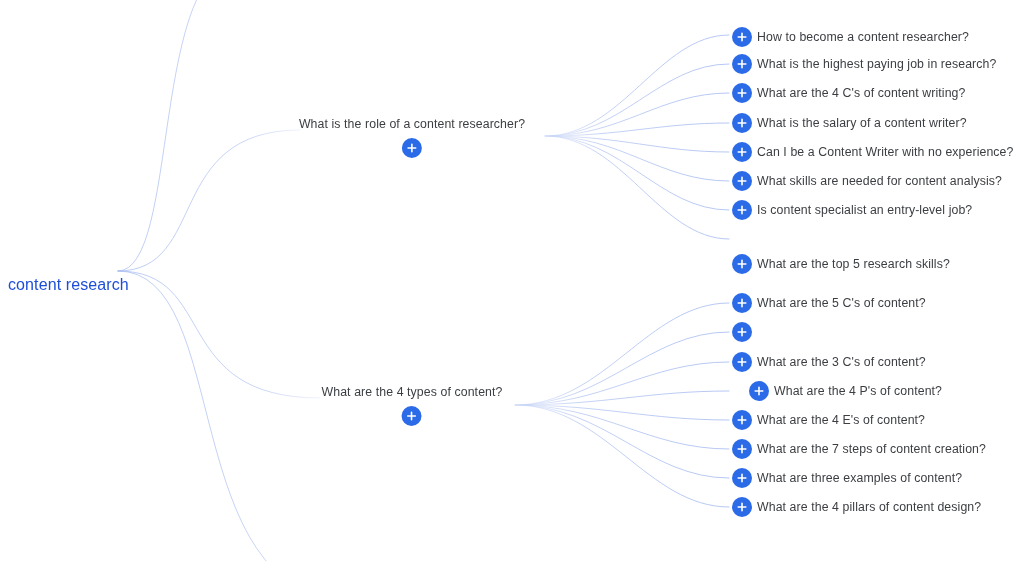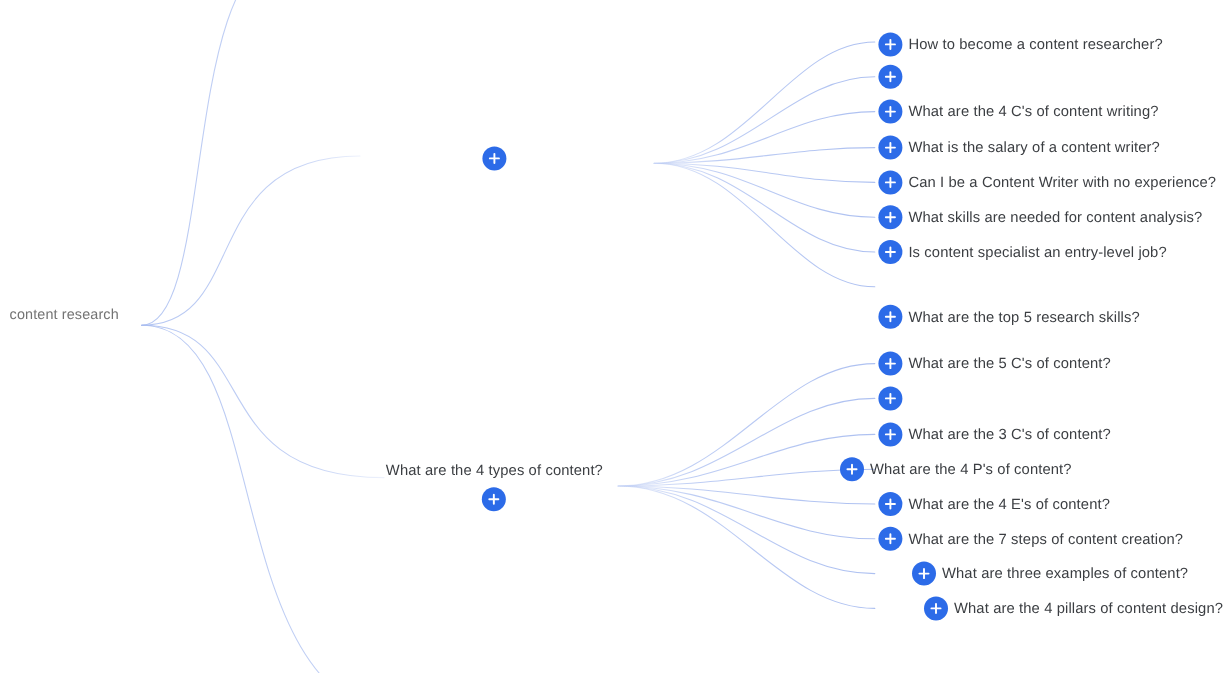--- a/index.html
+++ b/index.html
@@ -30,24 +30,24 @@
   .edge {
     fill: none;
     stroke-width: 0.9;
     stroke-linecap: round;
   }
 
   
   .root-node {
     position: absolute;
     left: 8px;
-    top: 254px;
-    font-size: 12px;
+    top: 277px;
+    font-size: 16px;
     line-height: 16px;
-    color: #737373;
+    color: #1d4ed8;
     letter-spacing: 0.1px;
     white-space: nowrap;
   }
 
   
   .branch-node {
     position: absolute;
     display: flex;
     flex-direction: column;
     align-items: center;
@@ -140,40 +140,42 @@
         <path class="edge" d="M 515 405 C 604.88 405, 647.6800000000001 478, 729 478" stroke="url(#fadeRight)"></path>
         <path class="edge" d="M 515 405 C 604.88 405, 647.6800000000001 507, 729 507" stroke="url(#fadeRight)"></path>
         <path class="edge" d="M 472 405 L 515 405" stroke="url(#fadeRight)"></path>
       </g>
   </svg>
 
   <div class="root-node">content research</div>
 
   <div id="nodes">
       <div class="branch-node" style="left: 412px; top: 116px;">
+        <div class="branch-label">What is the role of a content researcher?</div>
         <button class="plus-btn branch-plus" style="background: rgb(44, 107, 232);">
           <svg width="10" height="10" viewBox="0 0 10 10">
             <path d="M5 1.2 V8.8 M1.2 5 H8.8" stroke="#ffffff" stroke-width="1.6" stroke-linecap="round"></path>
           </svg>
         </button>
       </div>
       <div class="leaf-item" style="left: 732px; top: 27px;">
         <button class="plus-btn" style="background: rgb(44, 107, 232);">
           <svg width="10" height="10" viewBox="0 0 10 10">
             <path d="M5 1.2 V8.8 M1.2 5 H8.8" stroke="#ffffff" stroke-width="1.6" stroke-linecap="round"></path>
           </svg>
         </button>
         <span class="leaf-label">How to become a content researcher?</span>
       </div>
       <div class="leaf-item" style="left: 732px; top: 54px;">
         <button class="plus-btn" style="background: rgb(44, 107, 232);">
           <svg width="10" height="10" viewBox="0 0 10 10">
             <path d="M5 1.2 V8.8 M1.2 5 H8.8" stroke="#ffffff" stroke-width="1.6" stroke-linecap="round"></path>
           </svg>
         </button>
+        <span class="leaf-label">What is the highest paying job in research?</span>
       </div>
       <div class="leaf-item" style="left: 732px; top: 83px; text-align: center;">
         <button class="plus-btn" style="background: rgb(44, 107, 232);">
           <svg width="10" height="10" viewBox="0 0 10 10">
             <path d="M5 1.2 V8.8 M1.2 5 H8.8" stroke="#ffffff" stroke-width="1.6" stroke-linecap="round"></path>
           </svg>
         </button>
         <span class="leaf-label">What are the 4 C's of content writing?</span>
       </div>
       <div class="leaf-item" style="left: 732px; top: 113px;">
@@ -240,21 +242,21 @@
         </button>
       </div>
       <div class="leaf-item" style="left: 732px; top: 352px;">
         <button class="plus-btn" style="background: rgb(44, 107, 232);">
           <svg width="10" height="10" viewBox="0 0 10 10">
             <path d="M5 1.2 V8.8 M1.2 5 H8.8" stroke="#ffffff" stroke-width="1.6" stroke-linecap="round"></path>
           </svg>
         </button>
         <span class="leaf-label">What are the 3 C's of content?</span>
       </div>
-      <div class="leaf-item" style="left: 700px; top: 381px; align-items: center;">
+      <div class="leaf-item" style="left: 749px; top: 381px; align-items: center;">
         <button class="plus-btn" style="background: rgb(44, 107, 232);">
           <svg width="10" height="10" viewBox="0 0 10 10">
             <path d="M5 1.2 V8.8 M1.2 5 H8.8" stroke="#ffffff" stroke-width="1.6" stroke-linecap="round"></path>
           </svg>
         </button>
         <span class="leaf-label">What are the 4 P's of content?</span>
       </div>
       <div class="leaf-item" style="left: 732px; top: 410px;">
         <button class="plus-btn" style="background: rgb(44, 107, 232);">
           <svg width="10" height="10" viewBox="0 0 10 10">
@@ -264,29 +266,29 @@
         <span class="leaf-label">What are the 4 E's of content?</span>
       </div>
       <div class="leaf-item" style="left: 732px; top: 439px;">
         <button class="plus-btn" style="background: rgb(44, 107, 232);">
           <svg width="10" height="10" viewBox="0 0 10 10">
             <path d="M5 1.2 V8.8 M1.2 5 H8.8" stroke="#ffffff" stroke-width="1.6" stroke-linecap="round"></path>
           </svg>
         </button>
         <span class="leaf-label">What are the 7 steps of content creation?</span>
       </div>
-      <div class="leaf-item" style="left: 732px; top: 468px; margin-left: 28px;">
+      <div class="leaf-item" style="left: 732px; top: 468px;">
         <button class="plus-btn" style="background: rgb(44, 107, 232);">
           <svg width="10" height="10" viewBox="0 0 10 10">
             <path d="M5 1.2 V8.8 M1.2 5 H8.8" stroke="#ffffff" stroke-width="1.6" stroke-linecap="round"></path>
           </svg>
         </button>
         <span class="leaf-label">What are three examples of content?</span>
       </div>
-      <div class="leaf-item" style="left: 770px; top: 497px;">
+      <div class="leaf-item" style="left: 732px; top: 497px;">
         <button class="plus-btn" style="background: rgb(44, 107, 232);">
           <svg width="10" height="10" viewBox="0 0 10 10">
             <path d="M5 1.2 V8.8 M1.2 5 H8.8" stroke="#ffffff" stroke-width="1.6" stroke-linecap="round"></path>
           </svg>
         </button>
         <span class="leaf-label">What are the 4 pillars of content design?</span>
       </div>
     </div>
 
 </div>

